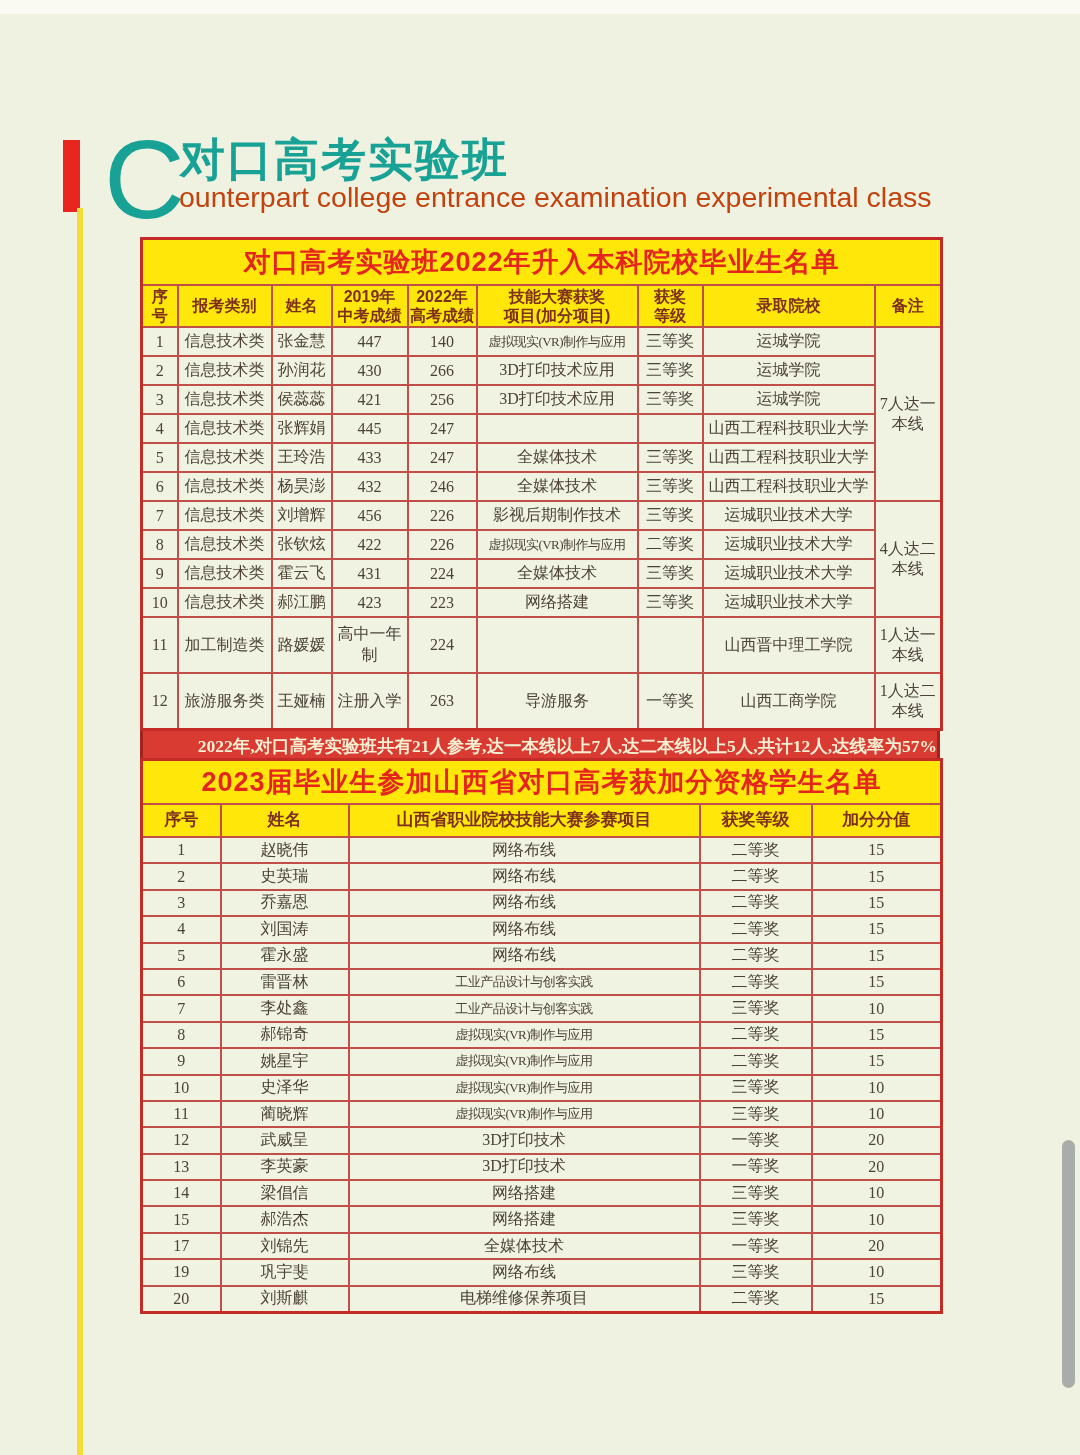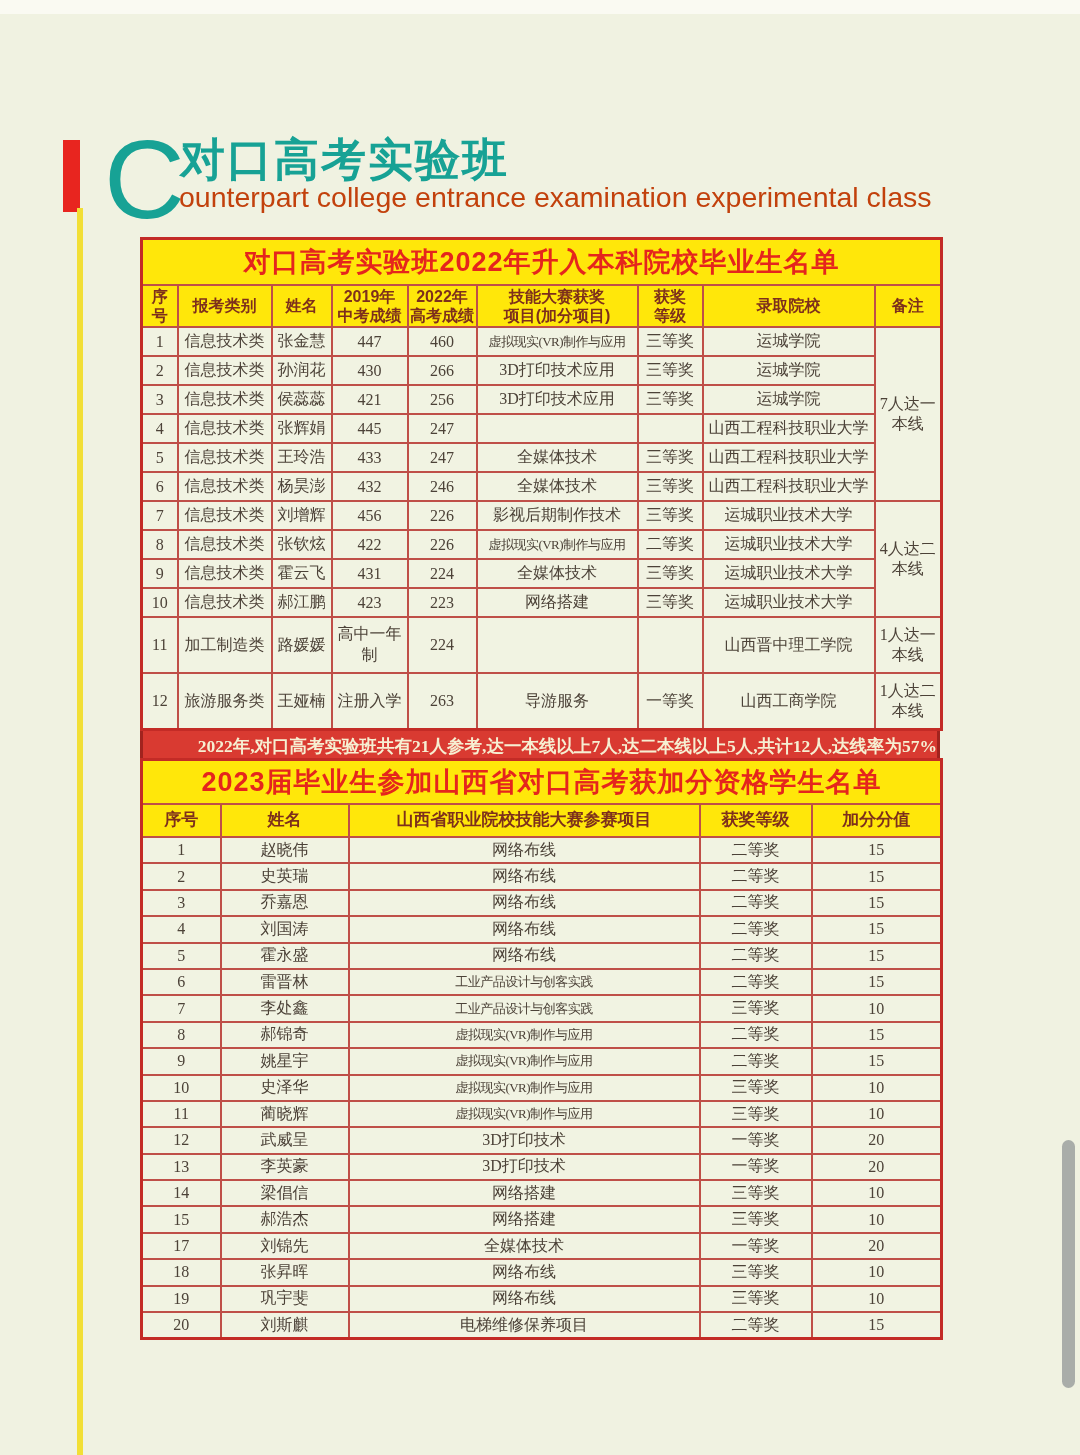--- a/index.html
+++ b/index.html
@@ -115,21 +115,21 @@
           <th>录取院校</th>
           <th>备注</th>
         </tr>
     </thead>
     <tbody id="t1-body">
         <tr>
           <td>1</td>
           <td>信息技术类</td>
           <td>张金慧</td>
           <td>447</td>
-          <td>460</td>
+          <td>140</td>
           <td class="condensed">虚拟现实(VR)制作与应用</td>
           <td>三等奖</td>
           <td>运城学院</td>
           <td rowspan="6" class="note">7人达一本线</td>
         </tr>
         <tr>
           <td>2</td>
           <td>信息技术类</td>
           <td>孙润花</td>
           <td>430</td>
@@ -374,27 +374,20 @@
           <td>10</td>
         </tr>
         <tr>
           <td>17</td>
           <td>刘锦先</td>
           <td>全媒体技术</td>
           <td>一等奖</td>
           <td>20</td>
         </tr>
         <tr>
-          <td>18</td>
-          <td>张昇晖</td>
-          <td>网络布线</td>
-          <td>三等奖</td>
-          <td>10</td>
-        </tr>
-        <tr>
           <td>19</td>
           <td>巩宇斐</td>
           <td>网络布线</td>
           <td>三等奖</td>
           <td>10</td>
         </tr>
         <tr>
           <td>20</td>
           <td>刘斯麒</td>
           <td>电梯维修保养项目</td>

